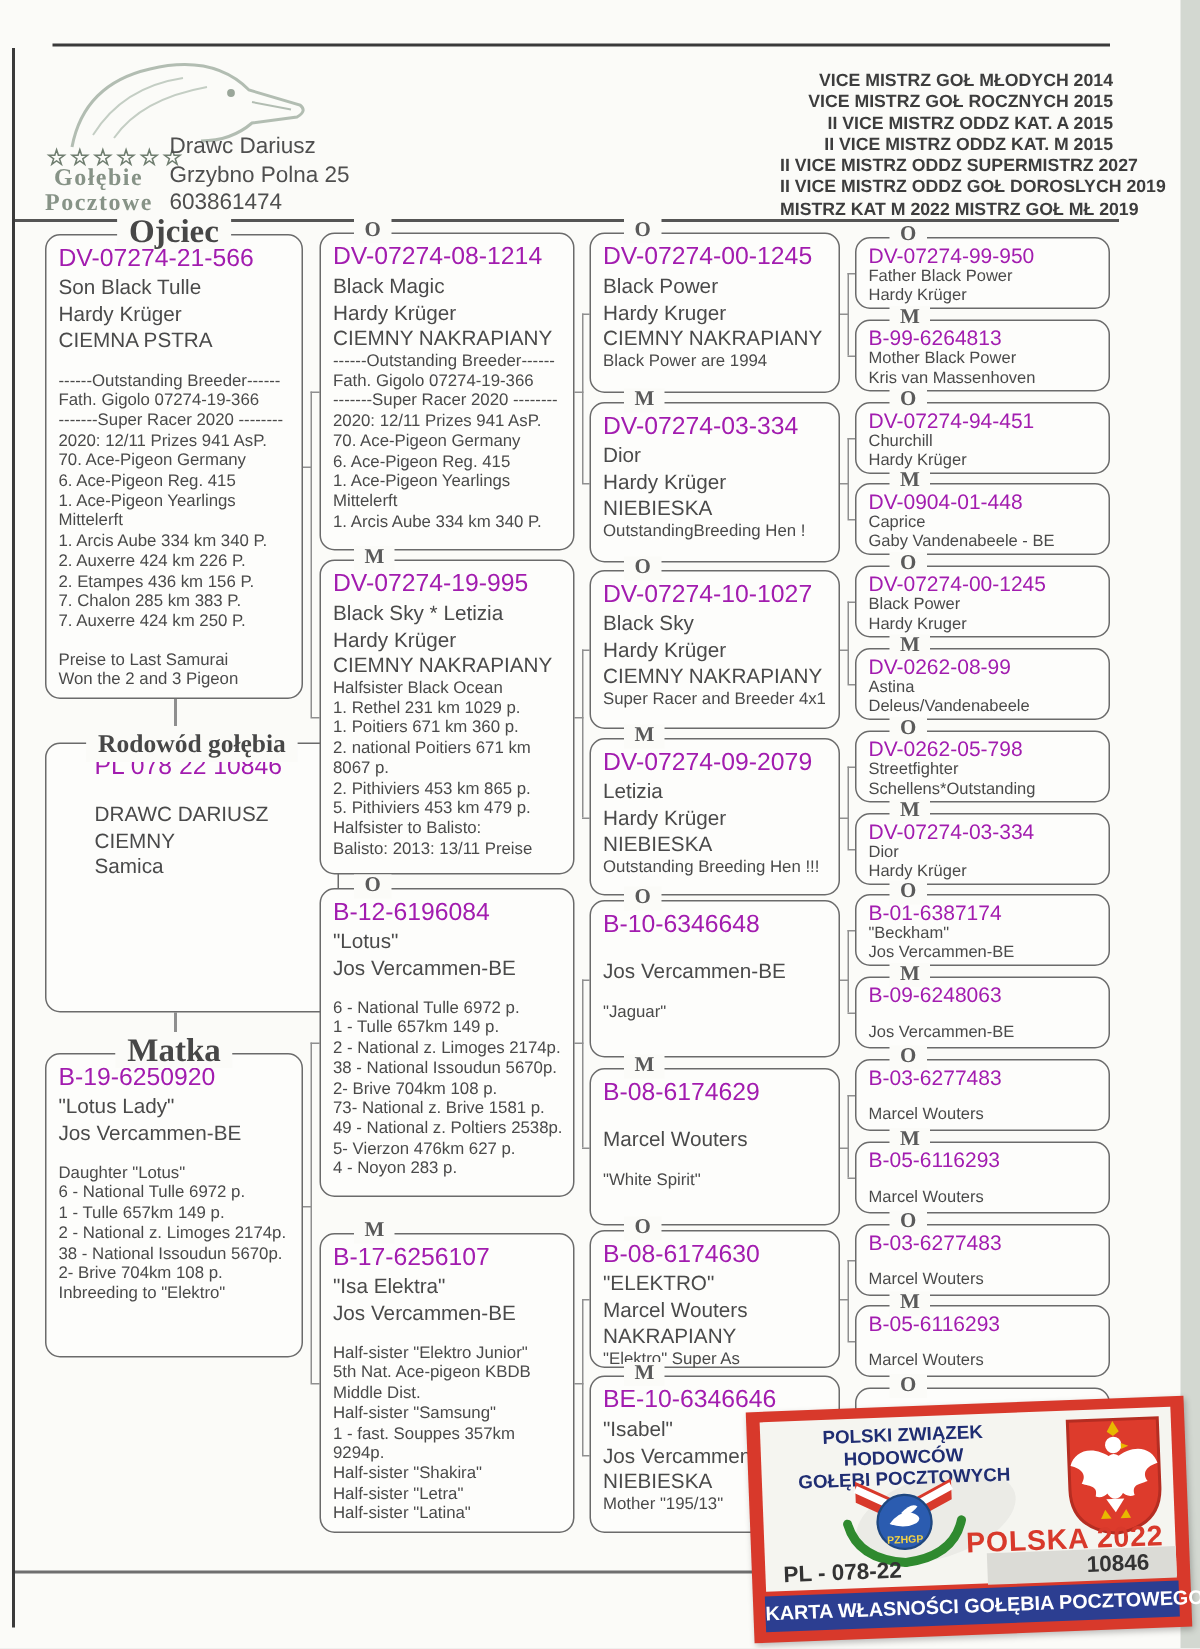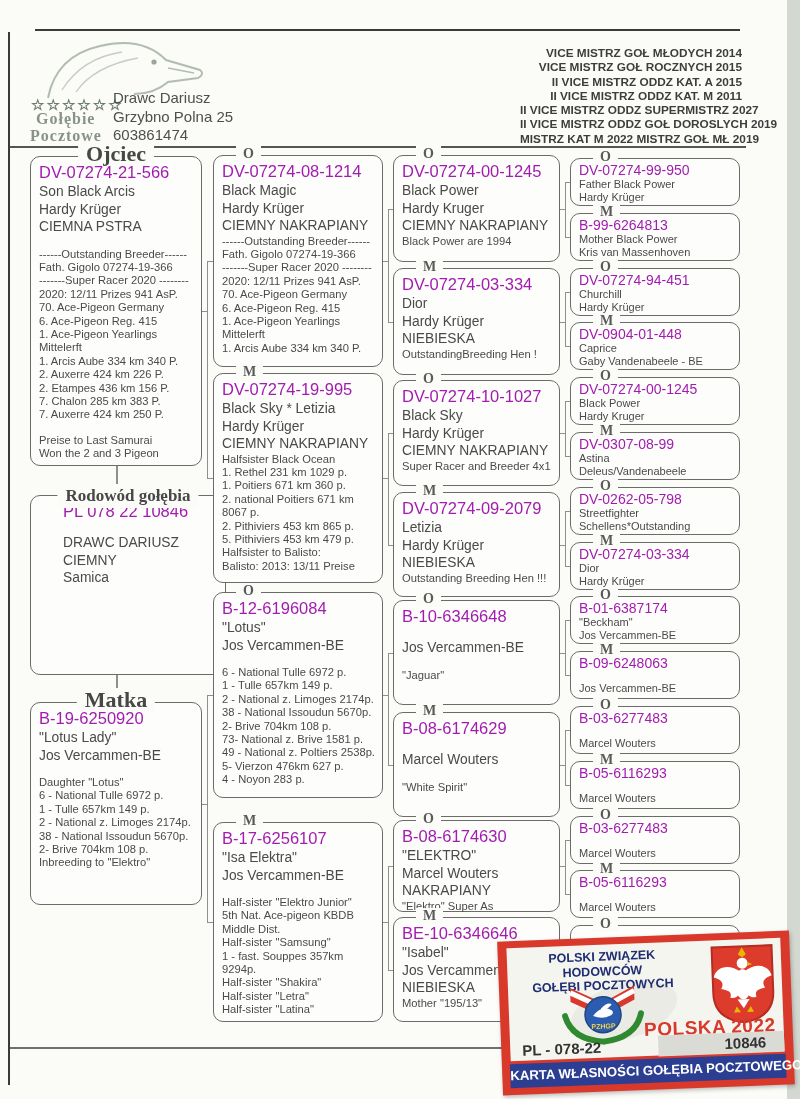--- a/index.html
+++ b/index.html
@@ -74,31 +74,31 @@
 
   <div id="addr">
     <div>Drawc Dariusz</div>
     <div>Grzybno Polna 25</div>
     <div>603861474</div>
   </div>
   <div id="achievements">
       <div>VICE MISTRZ GOŁ MŁODYCH 2014</div>
       <div>VICE MISTRZ GOŁ ROCZNYCH 2015</div>
       <div>II VICE MISTRZ ODDZ KAT. A  2015</div>
-      <div>II VICE MISTRZ ODDZ KAT. M 2011</div>
+      <div>II VICE MISTRZ ODDZ KAT. M 2015</div>
       <div>II VICE MISTRZ ODDZ SUPERMISTRZ 2027</div>
       <div>II VICE MISTRZ ODDZ GOŁ DOROSLYCH 2019</div>
       <div>MISTRZ  KAT M 2022  MISTRZ GOŁ MŁ 2019</div>
     </div>
 
   <div id="pedigree">
       <div class="pbox" style="left: 30px; top: 156px; width: 172px; height: 310px;">
         <span class="box-title">Ojciec</span>
         <div class="ln-lg">DV-07274-21-566</div>
-        <div class="ln-md">Son Black Arcis</div>
+        <div class="ln-md">Son Black Tulle</div>
         <div class="ln-md">Hardy Krüger</div>
         <div class="ln-md">CIEMNA PSTRA</div>
         <div class="ln-gap"></div>
         <div class="ln-sm">------Outstanding Breeder------</div>
         <div class="ln-sm">Fath. Gigolo 07274-19-366</div>
         <div class="ln-sm">-------Super Racer 2020 --------</div>
         <div class="ln-sm">2020: 12/11 Prizes 941 AsP.</div>
         <div class="ln-sm">70. Ace-Pigeon Germany</div>
         <div class="ln-sm">6. Ace-Pigeon Reg. 415</div>
         <div class="ln-sm">1. Ace-Pigeon Yearlings</div>
@@ -287,21 +287,21 @@
         <div class="ln-sm">Gaby Vandenabeele - BE</div>
       </div>
       <div class="pbox small" style="left: 570px; top: 377px; width: 170px; height: 48px;">
         <span class="box-sex">O</span>
         <div class="ln-lg">DV-07274-00-1245</div>
         <div class="ln-sm">Black Power</div>
         <div class="ln-sm">Hardy Kruger</div>
       </div>
       <div class="pbox small" style="left: 570px; top: 432px; width: 170px; height: 48px;">
         <span class="box-sex">M</span>
-        <div class="ln-lg">DV-0307-08-99</div>
+        <div class="ln-lg">DV-0262-08-99</div>
         <div class="ln-sm">Astina</div>
         <div class="ln-sm">Deleus/Vandenabeele</div>
       </div>
       <div class="pbox small" style="left: 570px; top: 487px; width: 170px; height: 48px;">
         <span class="box-sex">O</span>
         <div class="ln-lg">DV-0262-05-798</div>
         <div class="ln-sm">Streetfighter</div>
         <div class="ln-sm">Schellens*Outstanding</div>
       </div>
       <div class="pbox small" style="left: 570px; top: 542px; width: 170px; height: 48px;">

